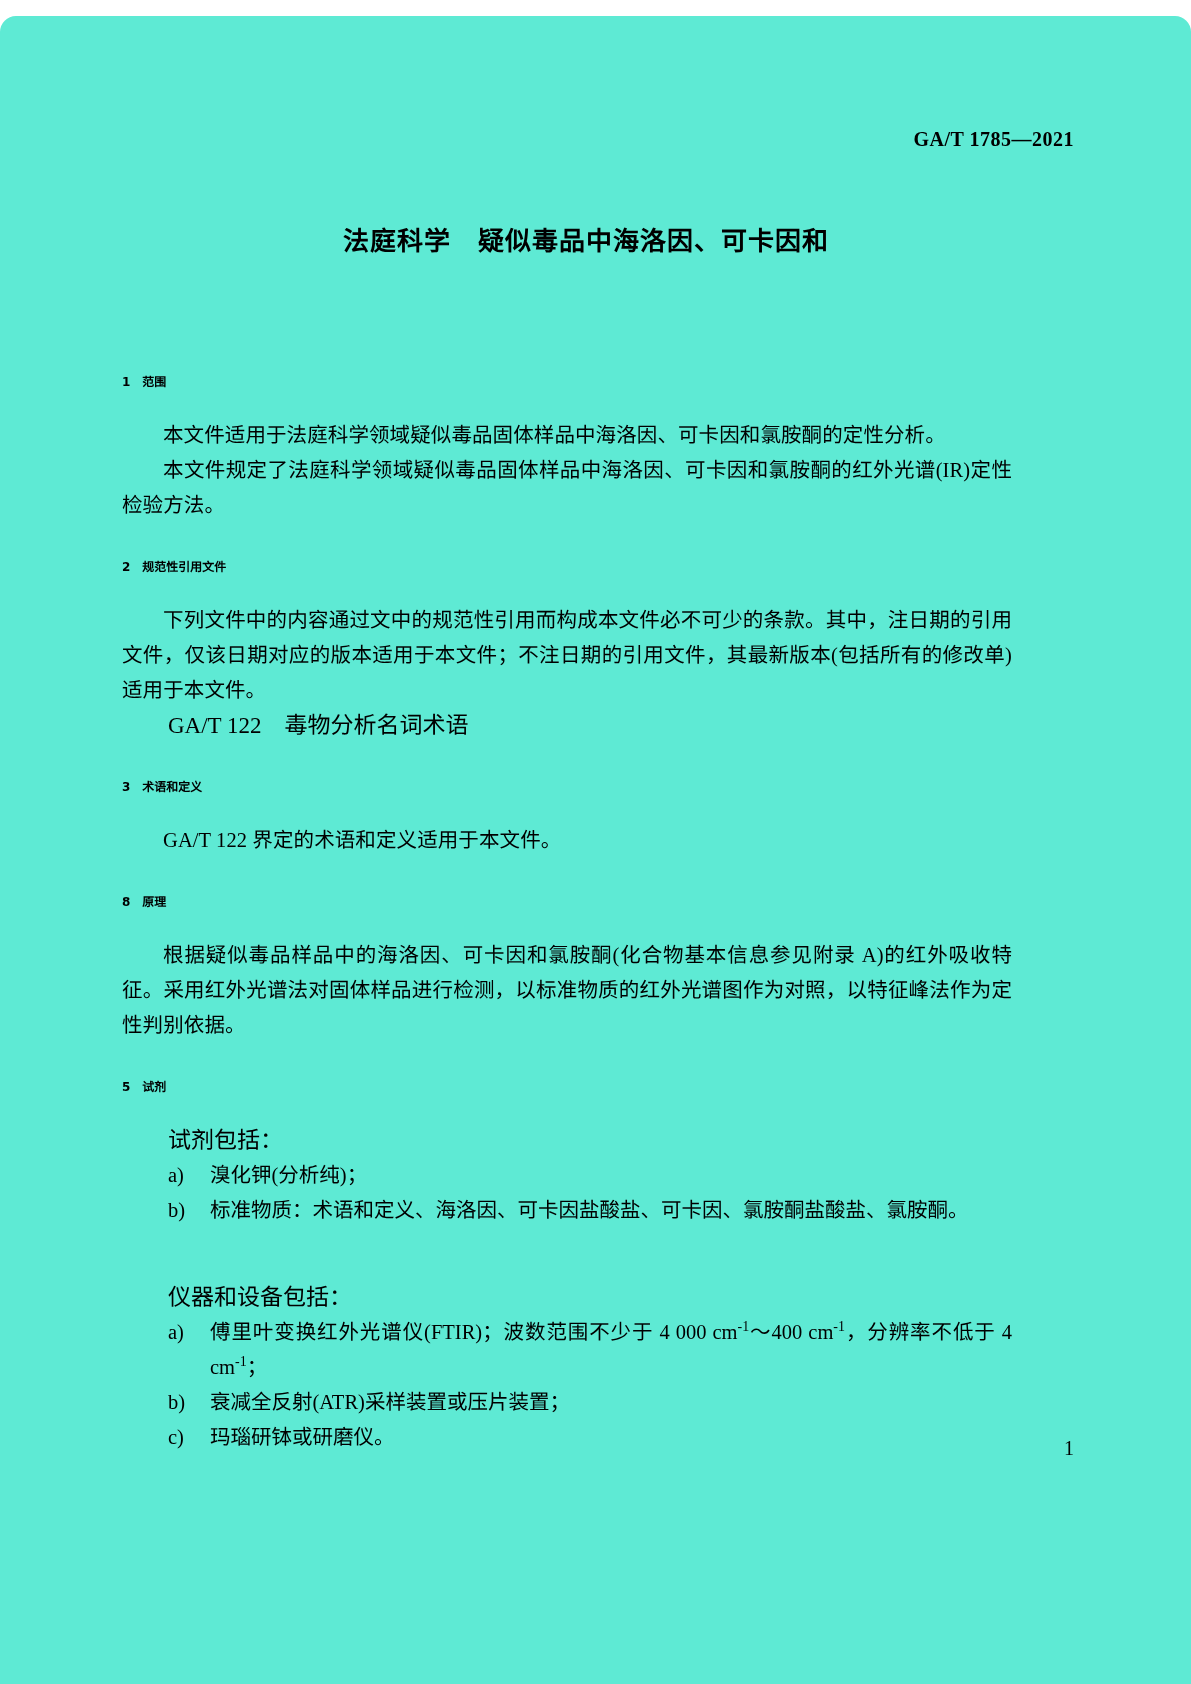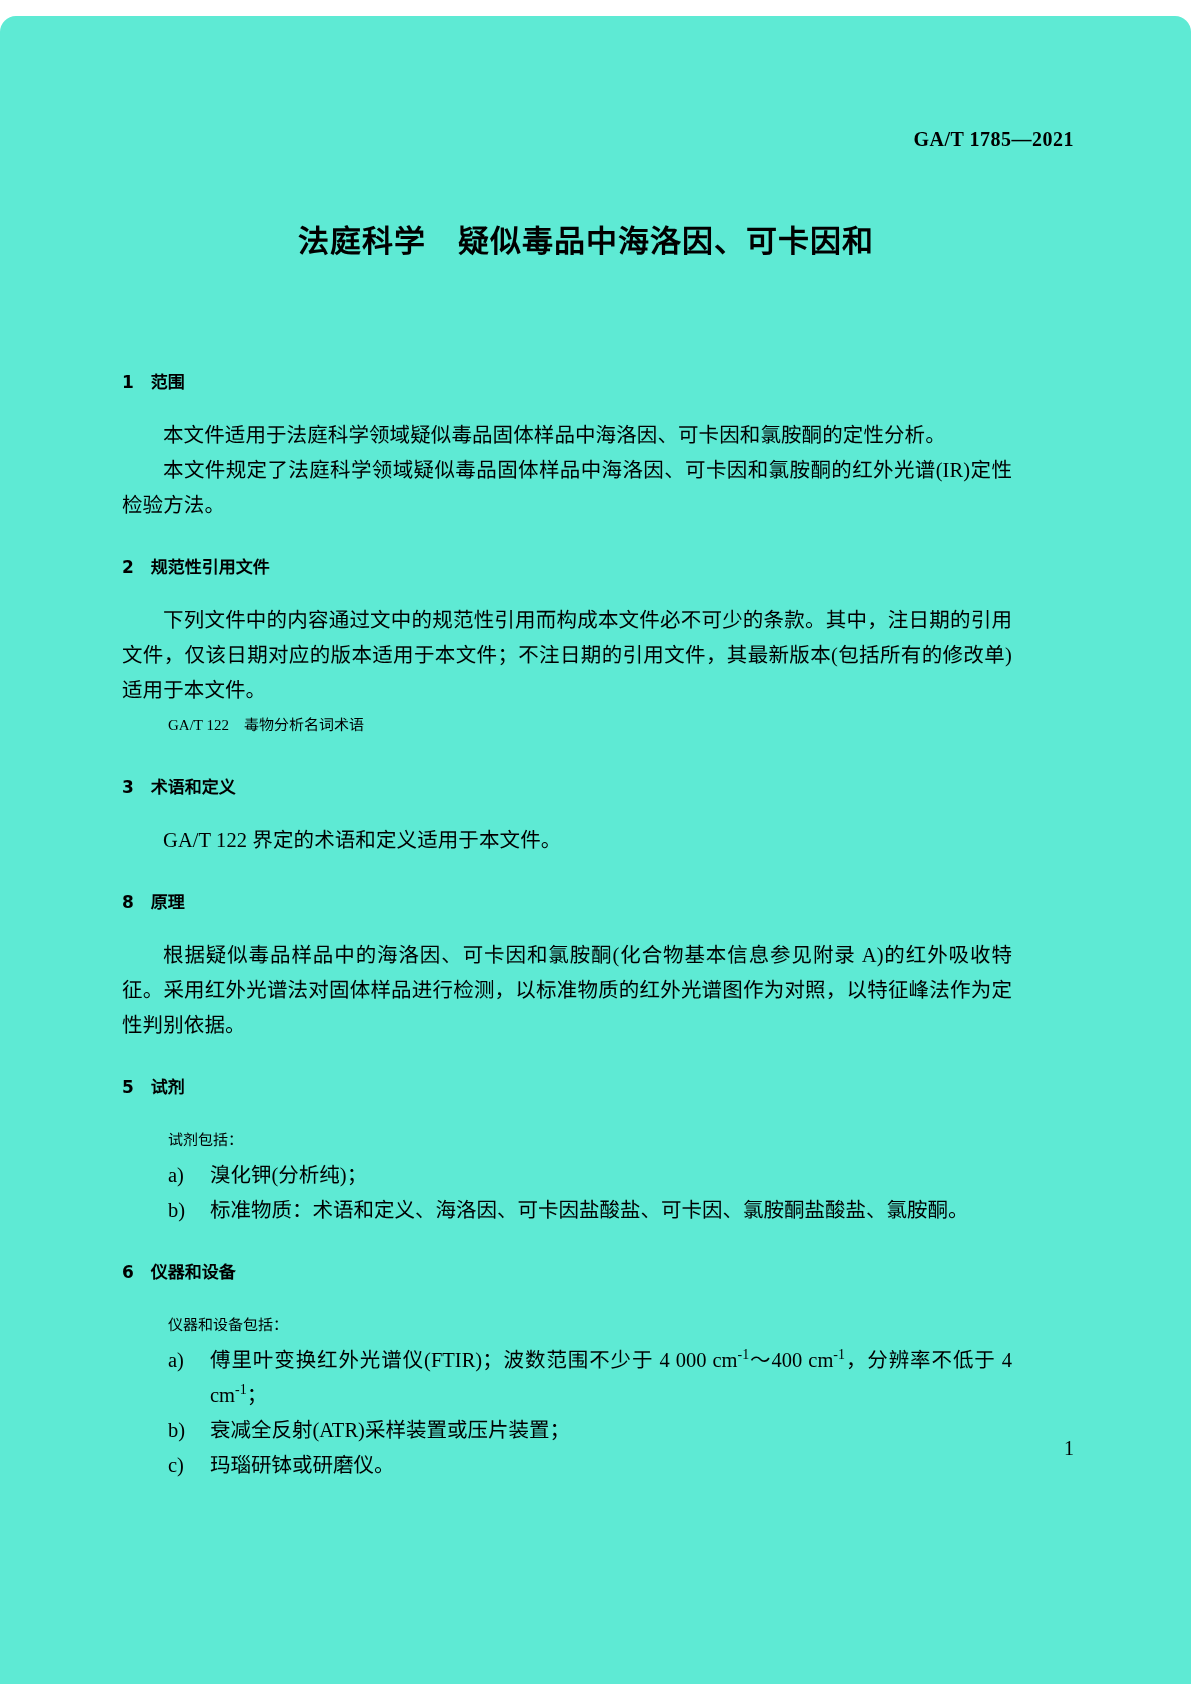--- a/index.html
+++ b/index.html
@@ -35,56 +35,56 @@
   }
   
   .doc-title {
     position: absolute;
     top: 200px;
     left: 0;
     width: 1172px;
     text-align: center;
     font-family: "DejaVu Sans", "Liberation Sans", sans-serif;
     font-weight: bold;
-    font-size: 31px;
+    font-size: 26px;
     line-height: 50px;
     letter-spacing: 1px;
   }
   .doc-title .tline { display: block; white-space: pre; }
 
   
   .content {
     position: absolute;
     top: 352px;
     left: 122px;
     width: 890px;
   }
   h2.sec {
     font-family: "DejaVu Sans", "Liberation Sans", sans-serif;
     font-weight: bold;
-    font-size: 17px;
+    font-size: 12px;
     margin: 0;
     padding: 0;
     line-height: 28px;
     white-space: pre;
   }
   p.para {
     font-family: "Liberation Serif", "DejaVu Serif", serif;
     font-size: 20.5px;
     line-height: 35px;
     margin: 0;
     padding: 0;
     text-align: justify;
     text-justify: inter-ideograph;
     text-indent: 2em;
     letter-spacing: 0.1px;
   }
   p.hang {
     font-family: "Liberation Serif", "DejaVu Serif", serif;
-    font-size: 15px;
+    font-size: 23px;
     line-height: 35px;
     margin: 0;
     padding: 0;
     text-indent: 0;
     padding-left: 46px;
   }
   .gap-after-head { height: 22px; }
   .gap-block { height: 30px; }
 
   
@@ -171,21 +171,20 @@
         <span>溴化钾(分析纯)；</span>
       </li>
       <li>
         <span class="mark">b)</span>
         <span>标准物质：术语和定义、海洛因、可卡因盐酸盐、可卡因、氯胺酮盐酸盐、氯胺酮。</span>
       </li>
     </ul>
 
     <div class="gap-block"></div>
 
-    <h2 class="sec">6　仪器和设备</h2>
     <div class="gap-after-head"></div>
     <p class="hang">仪器和设备包括：</p>
     <ul class="alpha">
       <li>
         <span class="mark">a)</span>
         <span>傅里叶变换红外光谱仪(FTIR)；波数范围不少于 4 000 cm</span><span class="sup">-1</span><span>～400 cm</span><span class="sup">-1</span><span>，分辨率不低于 4 cm</span><span class="sup">-1</span><span>；</span>
       </li>
       <li>
         <span class="mark">b)</span>
         <span>衰减全反射(ATR)采样装置或压片装置；</span>

